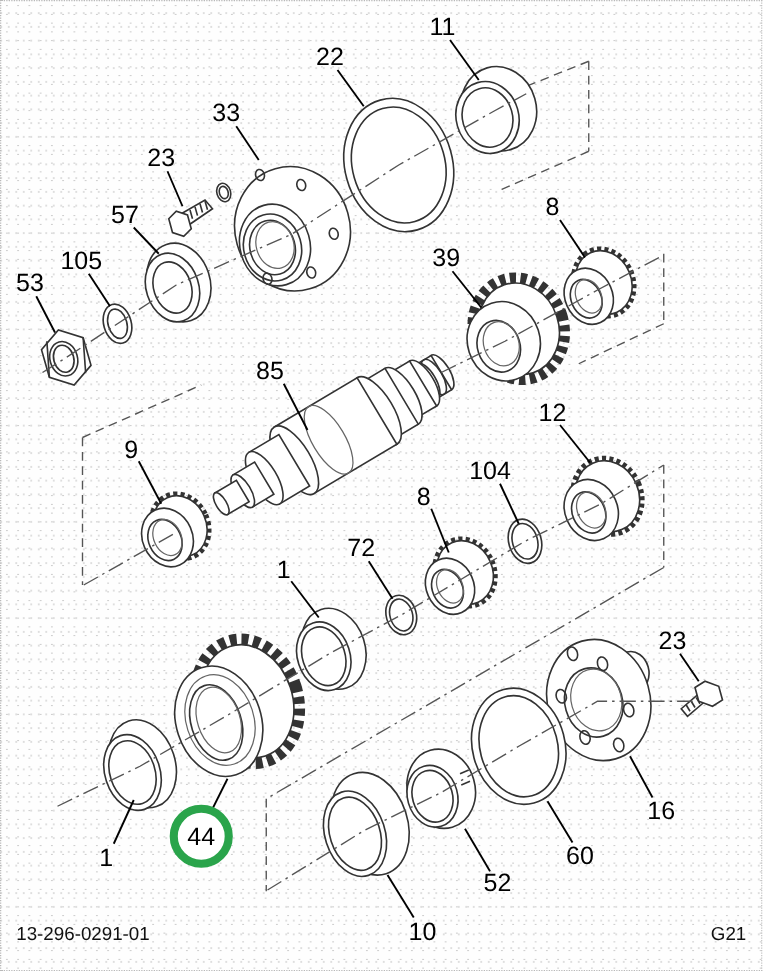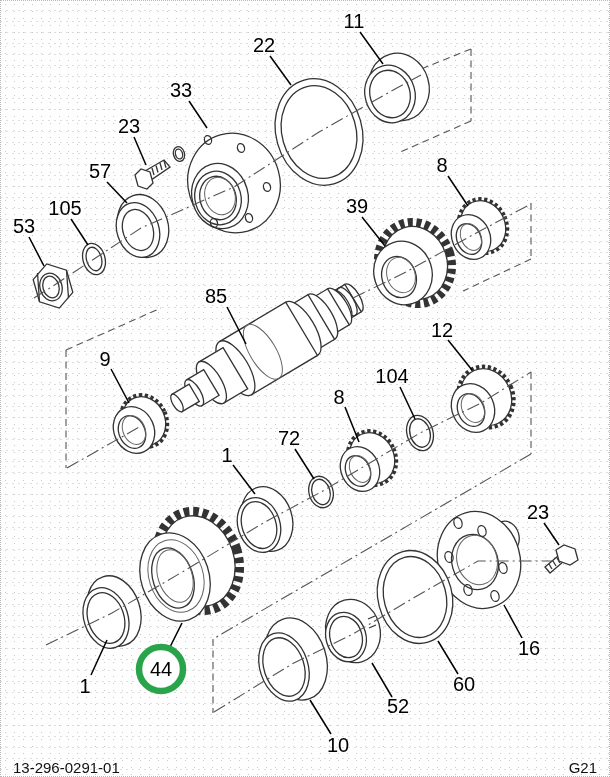--- a/index.html
+++ b/index.html
@@ -13,21 +13,21 @@
     font-family:"Liberation Sans",sans-serif;}
   svg{position:absolute;left:0;top:0;}
   .p{fill:#fff;stroke:#333;stroke-width:1.3;}
   .s{fill:none;stroke:#333;stroke-width:1.3;}
   .thin{fill:none;stroke:#666;stroke-width:1;}
   .axis{fill:none;stroke:#555;stroke-width:1.1;stroke-dasharray:13 4 2 4;}
   .pl{fill:none;stroke:#555;stroke-width:1.1;stroke-dasharray:7 4.5;}
   .leader{stroke:#000;stroke-width:1.5;}
   .lbl{font:20px "Liberation Sans",sans-serif;fill:#000;}
   .teeth{fill:none;stroke:#333;}
-  .footer{position:absolute;bottom:0;font-size:15px;color:#111;}
+  .footer{position:absolute;bottom:20px;font-size:15px;color:#111;}
   .footer.left{left:12px;}
   .footer.right{right:12px;}
 </style>
 </head>
 <body>
 
 <div id="page">
 <svg width="610" height="777" viewBox="0 0 610 777">
 
   <g>

